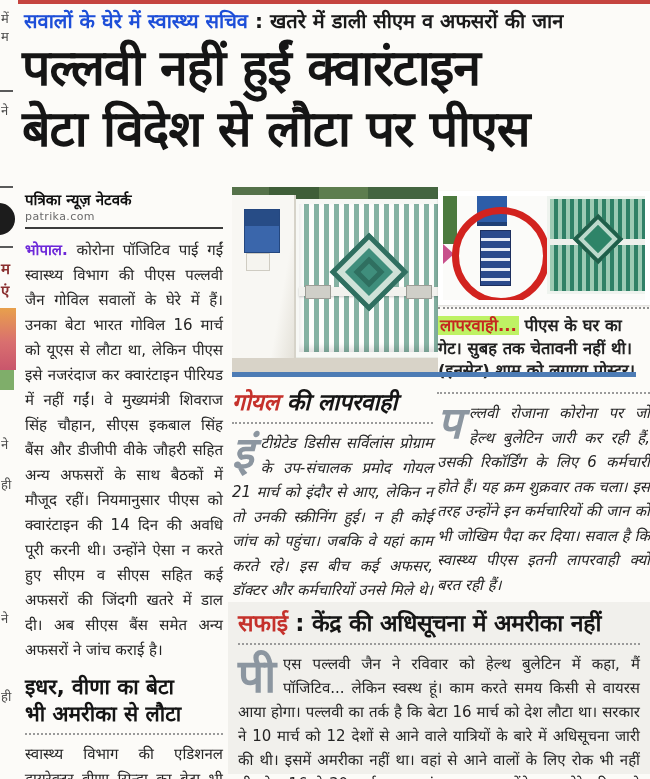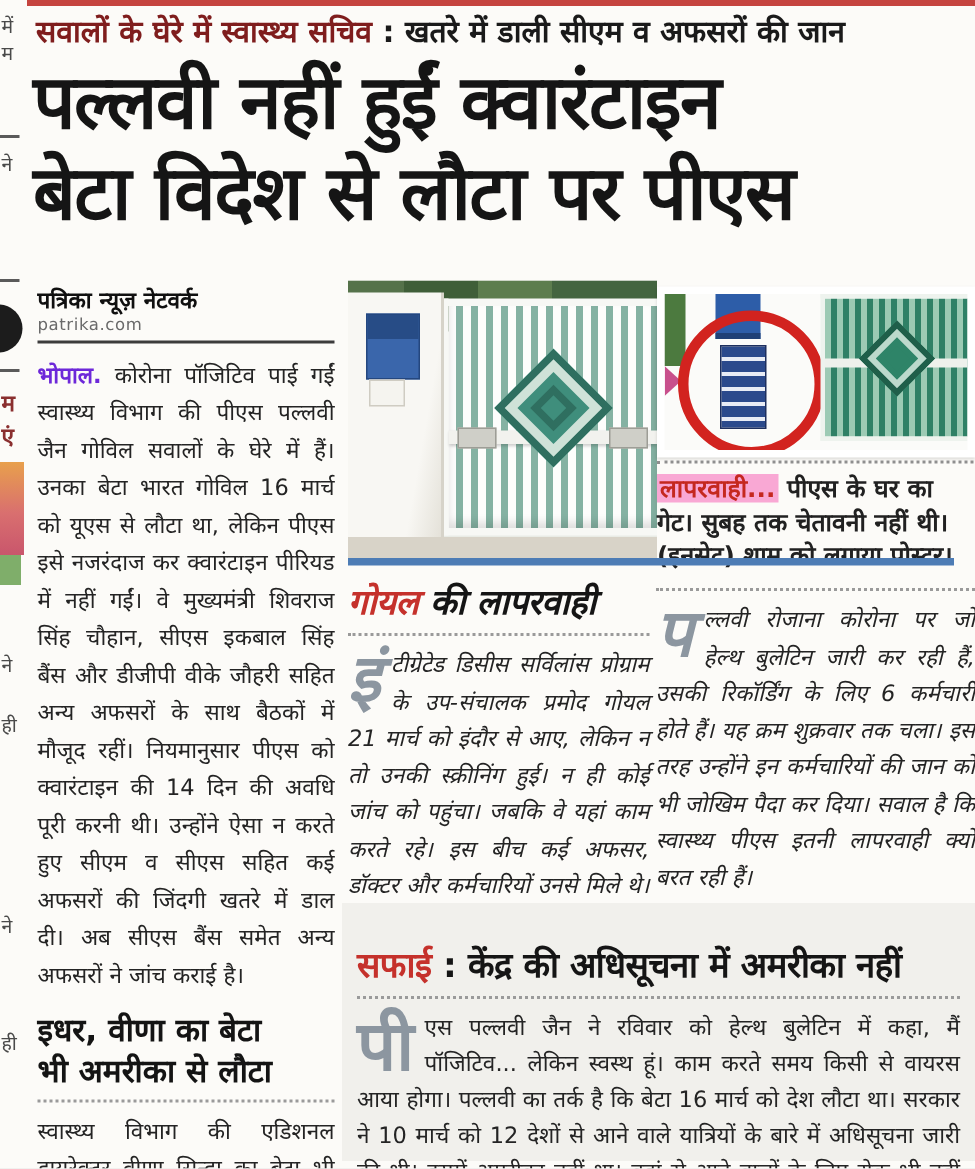--- a/index.html
+++ b/index.html
@@ -5,21 +5,21 @@
   html,body{margin:0;padding:0;background:#e9e9e9;}
   .page{
     position:relative;width:650px;height:779px;margin:0 auto;
     background:#fcfbf8;overflow:hidden;
     font-family:"DejaVu Sans","Liberation Sans",sans-serif;
     color:#1d1d1d;
   }
   
   .top-red-bar{position:absolute;left:18px;top:0;width:632px;height:4px;background:#c5443f;}
   .strap{position:absolute;left:24px;top:8px;width:614px;font-size:20px;font-weight:bold;line-height:27px;white-space:nowrap;}
-  .strap .red{color:#7f1d1d;}
+  .strap .red{color:#1d4ed8;}
   .strap .blk{color:#1a1a1a;}
   .headline{position:absolute;left:22px;top:38px;width:622px;font-size:50px;font-weight:800;color:#151515;line-height:61px;letter-spacing:-1px;}
   
   .left-col{position:absolute;left:25px;top:190px;width:198px;}
   .byline{font-size:15px;font-weight:bold;color:#101010;line-height:20px;}
   .site{font-size:11px;color:#6a6a6a;letter-spacing:.4px;line-height:13px;}
   .byline-rule{border-bottom:2px solid #3c3c3c;margin:4px 0 9px 0;}
   .bodytext{font-size:15px;line-height:25px;text-align:justify;color:#242424;}
   .dateline{font-weight:bold;color:#6d28d9;}
   .subhead{font-size:21px;line-height:27px;font-weight:800;color:#141414;margin-top:11px;}
@@ -54,33 +54,33 @@
   .pink{position:absolute;left:0;top:48px;width:11px;height:20px;background:#c8508c;clip-path:polygon(0 0,100% 50%,0 100%);}
   .gate2{position:absolute;left:104px;top:0;right:0;bottom:6px;
     background:repeating-linear-gradient(90deg,#9ccab4 0 4px,#2f8066 4px 8px);
     border:3px solid #eef3ee;border-right:none;}
   .rail2{position:absolute;left:0;right:0;top:44%;height:6px;background:#eef1ec;}
   .diamond2{position:absolute;left:50%;top:44%;width:36px;height:36px;margin:-18px 0 0 -18px;transform:rotate(45deg);
     background:#2e8468;box-shadow:inset 0 0 0 4px #1f5f4a,inset 0 0 0 8px #bcd9cc,inset 0 0 0 12px #2e8468;}
   
   .caption{position:absolute;left:438px;top:307px;width:211px;border-top:2px dotted #8f8f8f;padding-top:6px;
     font-size:16.5px;font-weight:bold;line-height:22.5px;color:#212121;}
-  .caption .hl{background:#f9a8d4;color:#c5281f;padding:0 2px;}
+  .caption .hl{background:#bef264;color:#c5281f;padding:0 2px;}
   .blue-rule{position:absolute;left:232px;top:372px;width:404px;height:5px;background:#4d7cb5;}
   
   .col{position:absolute;top:387px;font-style:italic;}
   .col.mid{left:232px;width:201px;}
   .col.right{left:437px;width:213px;}
   .col-head{font-size:23px;font-weight:800;line-height:30px;color:#151515;letter-spacing:-.3px;white-space:nowrap;}
   .col-head .red{color:#c5312b;}
   .dropcap{float:left;font-size:44px;line-height:38px;font-weight:bold;color:#8c96a0;padding:3px 7px 0 0;}
   .colbody{font-size:15px;line-height:24.5px;text-align:justify;color:#242424;}
   
   .safai{position:absolute;left:228px;top:602px;width:422px;height:172px;background:#f1f0ec;padding:6px 10px;box-sizing:border-box;}
-  .safai .col-head{font-size:23px;margin-top:21px;}
+  .safai .col-head{font-size:23px;}
   .safai .colbody{font-size:15px;line-height:24px;}
   .safai .dropcap{font-size:46px;line-height:42px;}
   
   .frag{position:absolute;left:1px;font-size:13px;color:#4a4a4a;line-height:14px;}
   .frag.redish{color:#8a2f2f;font-weight:bold;font-size:15px;}
   .dash{position:absolute;left:0;width:13px;height:2px;background:#5a5a5a;}
   .blob-black{position:absolute;left:-9px;top:203px;width:24px;height:32px;background:#1c1c1c;border-radius:0 16px 16px 0;}
   .blob-orange{position:absolute;left:0;top:308px;width:16px;height:62px;background:linear-gradient(#e8a04c,#d96f6f 55%,#c9566c);}
   .blob-green{position:absolute;left:0;top:370px;width:14px;height:20px;background:#7fae6a;}
 </style>

